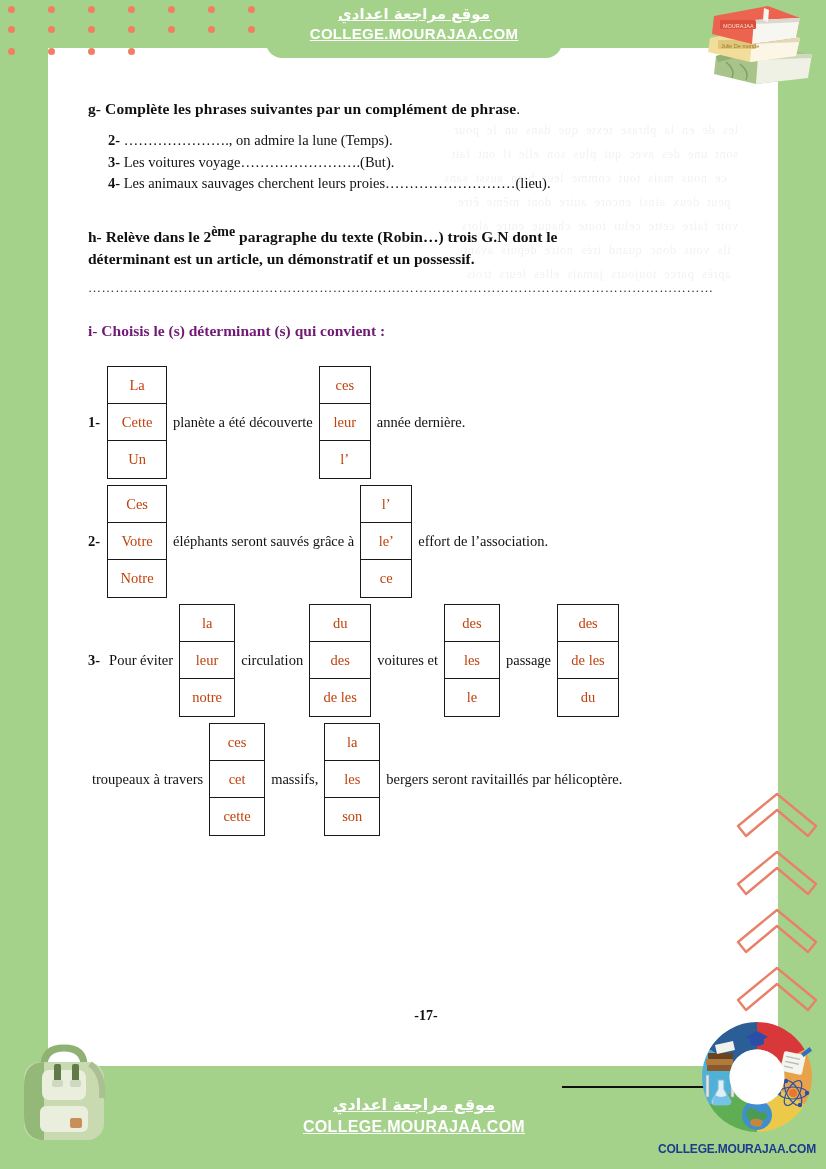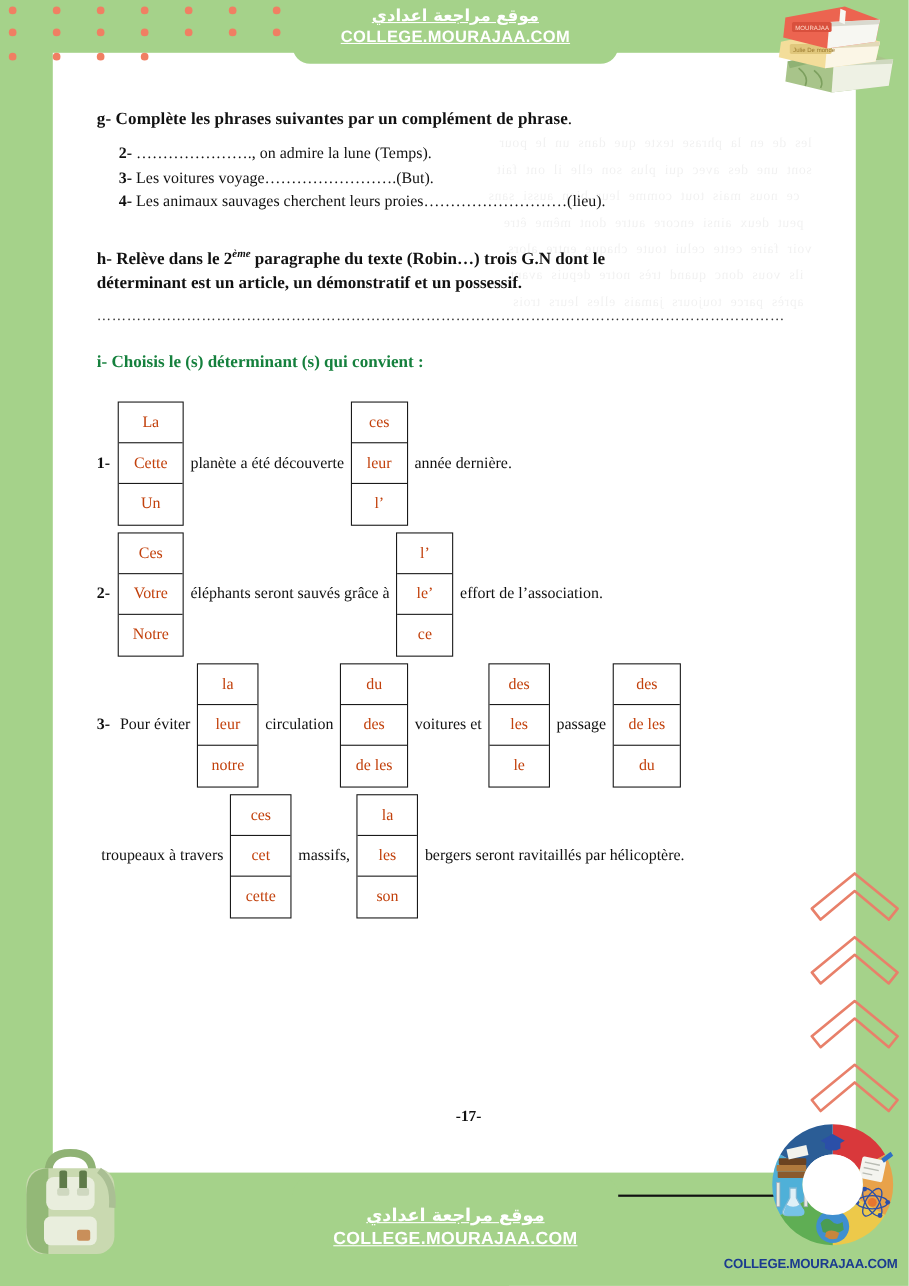--- a/index.html
+++ b/index.html
@@ -58,28 +58,28 @@
     margin:0 0 6px 0;letter-spacing:.1px;
   }
   .q-head .normal{font-weight:normal;}
   .sent-list{margin:12px 0 0 20px;font-size:14.5px;color:#111;line-height:21.5px;}
   .sent-list .num{font-weight:bold;}
 
   .q-head-just{
     font-size:15.5px;font-weight:bold;color:#111;
     text-align:justify;line-height:22px;margin:26px 0 0 0;
   }
-  sup{font-size:10px;font-style:italic;}
+  sup{font-size:14px;}
 
   .dotline{
     font-size:13px;color:#333;letter-spacing:.6px;
     margin:10px 0 0 0;white-space:nowrap;overflow:hidden;
   }
 
-  .q-head-i{font-size:15.5px;font-weight:bold;color:#15803d;margin:26px 0 0 0;}
+  .q-head-i{font-size:15.5px;font-weight:bold;color:#701a75;margin:26px 0 0 0;}
 
   
   .ex-rows{margin-top:26px;}
   .ex-row{
     display:flex;align-items:center;
     font-size:14.5px;color:#111;margin-bottom:6px;position:relative;
   }
   .row-num{font-weight:bold;font-size:14.5px;margin-right:5px;}
   .txt{white-space:nowrap;padding:0 4px;}
 

